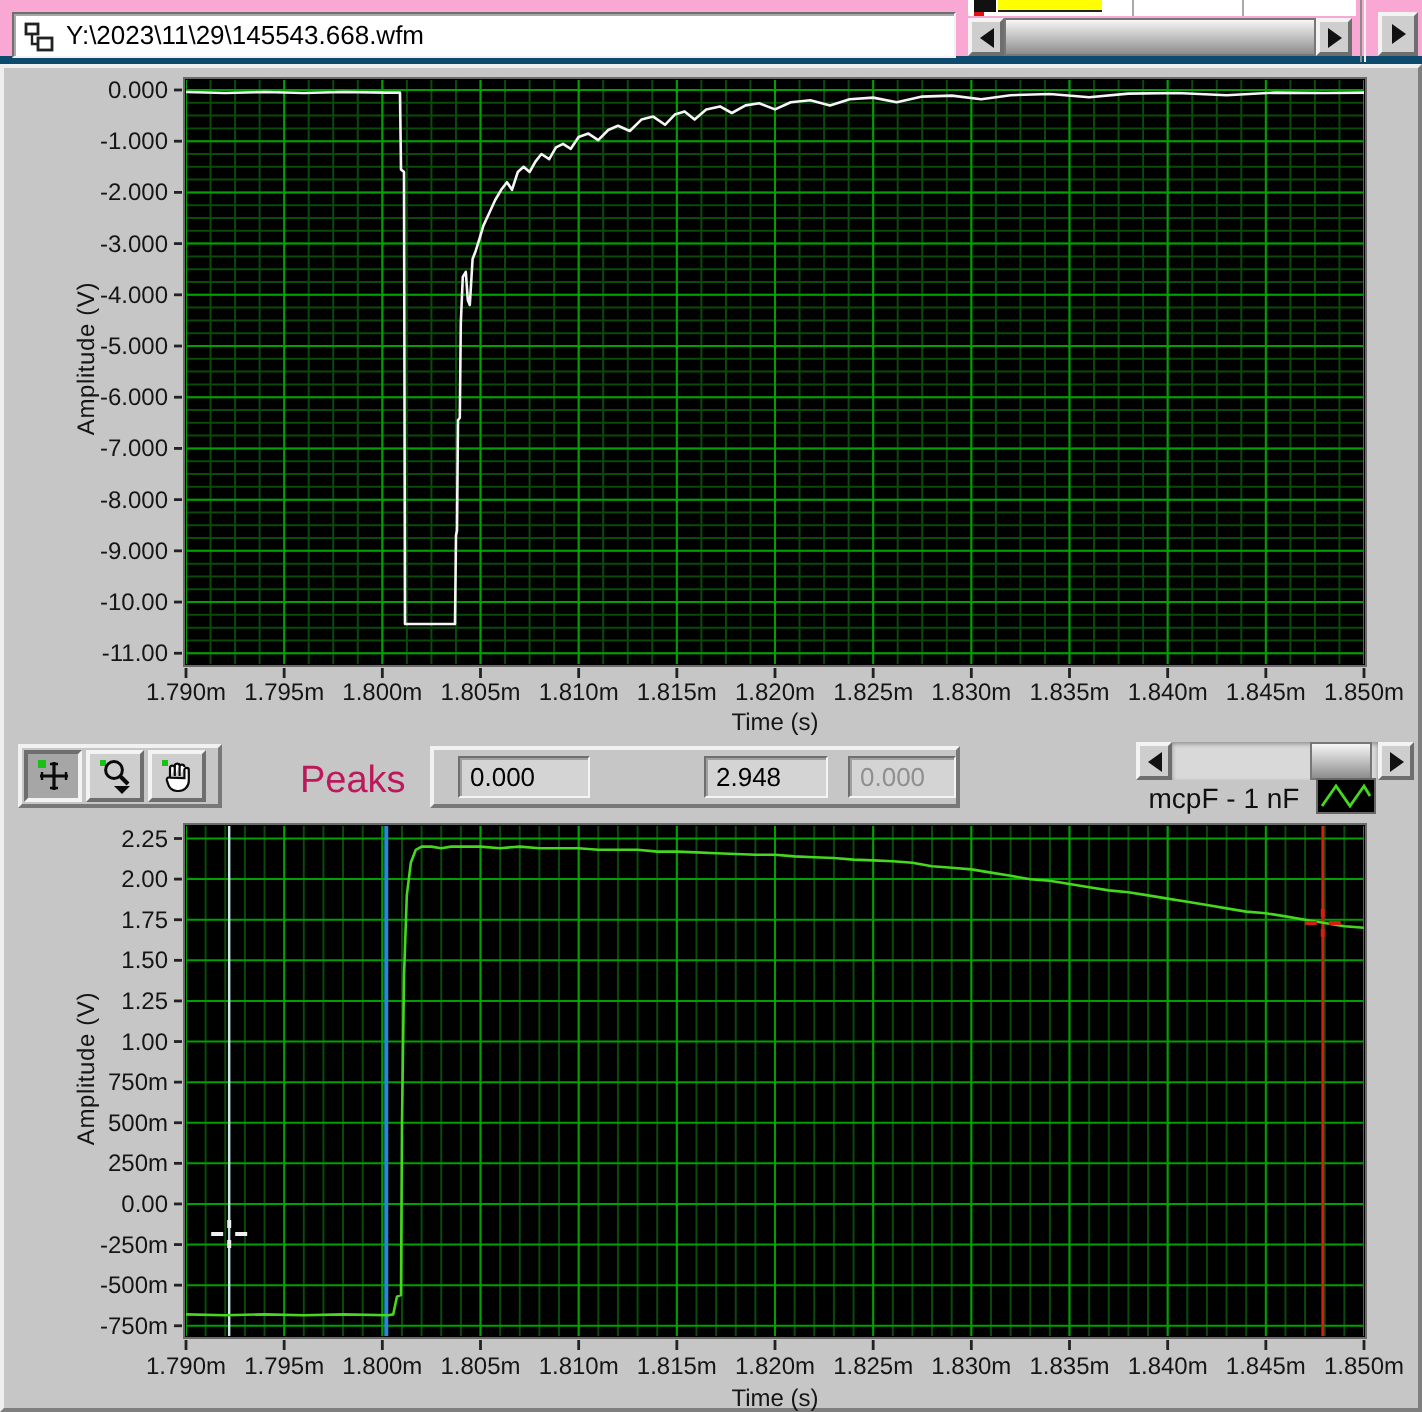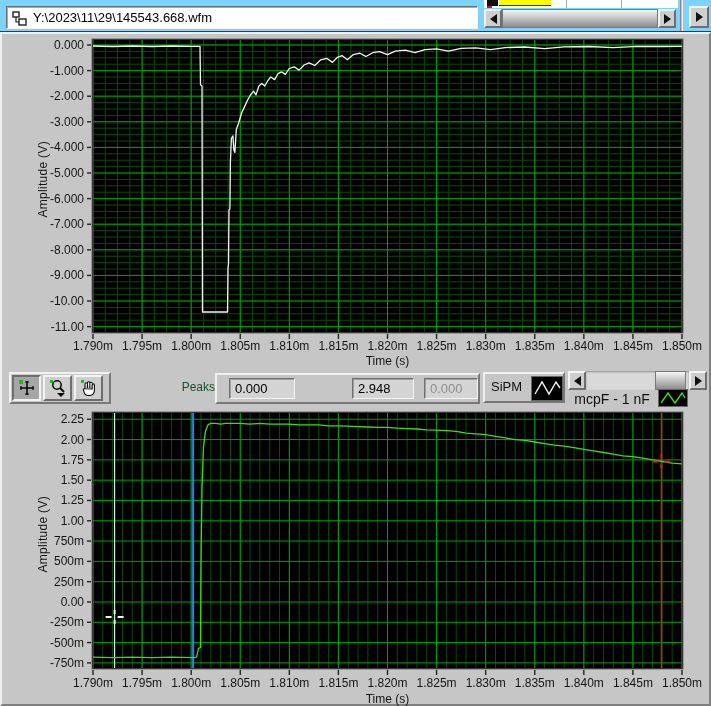--- a/index.html
+++ b/index.html
@@ -6,21 +6,21 @@
   *{box-sizing:border-box;}
   .screen{
     position:relative;width:711px;height:706px;overflow:hidden;
     background:#c6c6c6;font-family:"Liberation Sans",sans-serif;color:#111;
   }
   
   .raised{border:2px solid;border-color:#f1f1f1 #787878 #787878 #f1f1f1;}
   .btn3d{border:2px solid;border-color:#f3f3f3 #6e6e6e #6e6e6e #f3f3f3;background:#cecece;}
   .btn3d.pressed{border-color:#6e6e6e #f3f3f3 #f3f3f3 #6e6e6e;background:#a6a6a6;}
   
-  .top-bar{position:absolute;left:0;top:0;width:711px;height:32px;background:#7dd3fc;border-bottom:1px solid #0c4a6e;}
+  .top-bar{position:absolute;left:0;top:0;width:711px;height:32px;background:#f9a8d4;border-bottom:4px solid #0c4a6e;}
   .path-control{position:absolute;left:6px;top:6px;width:472px;height:23px;background:#fff;border:1px solid;border-color:#6f6f6f #f2f2f2 #f2f2f2 #6f6f6f;box-shadow:inset 1px 1px 0 #a9a9a9;}
   .path-text{position:absolute;left:26px;top:3px;font-size:13px;color:#000;white-space:nowrap;}
   .path-icon{position:absolute;left:5px;top:4px;}
   .mini-list{position:absolute;left:484px;top:0;width:194px;height:8px;background:#fff;overflow:hidden;}
   .mini-list .sel{position:absolute;left:15px;top:0;width:52px;height:6px;background:#ffff00;border-bottom:1px solid #222;}
   .mini-list .licon{position:absolute;left:3px;top:0;width:11px;height:6px;background:#111;}
   .mini-list .licon:after{content:"";position:absolute;left:0;top:6px;width:5px;height:2px;background:#e01010;}
   .mini-list .div1{position:absolute;left:82px;top:0;width:1px;height:8px;background:#aaa;}
   .mini-list .div2{position:absolute;left:137px;top:0;width:1px;height:8px;background:#aaa;}
   .hscroll{position:absolute;display:flex;}
@@ -37,21 +37,21 @@
   
   .chart-block{position:absolute;left:0;width:711px;}
   .chart1{top:34px;height:335px;}
   .chart2{top:408px;height:298px;}
   .y-title{position:absolute;font-size:12px;color:#151515;writing-mode:vertical-rl;transform:rotate(180deg);letter-spacing:.3px;}
   svg text{font-family:"Liberation Sans",sans-serif;font-size:12px;fill:#151515;}
   
   .toolbar{position:absolute;left:0;top:370px;width:711px;height:38px;}
   .palette{position:absolute;left:9px;top:2px;width:102px;height:32px;display:flex;gap:2px;padding:1px;}
   .tool-btn{width:29px;height:26px;display:flex;align-items:center;justify-content:center;}
-  .peaks-label{position:absolute;left:150px;top:10px;width:65px;text-align:right;font-size:12px;color:#14532d;}
+  .peaks-label{position:absolute;left:150px;top:10px;width:65px;font-size:19px;color:#be185d;}
   .peaks-box{position:absolute;left:215px;top:3px;width:265px;height:31px;}
   .num-field{position:absolute;top:3px;height:21px;background:#d4d4d4;border:1px solid;border-color:#6f6f6f #f4f4f4 #f4f4f4 #6f6f6f;box-shadow:inset 1px 1px 0 #a0a0a0;font-size:13px;color:#000;padding:2px 0 0 5px;}
   .num-field.disabled{color:#8f8f8f;}
   .legend-box{position:absolute;left:483px;top:2px;width:82px;height:31px;}
   .legend-label{position:absolute;left:6px;top:5px;font-size:13px;color:#101010;}
   .plot-swatch{position:absolute;background:#000;border:1px solid #666;}
   .legend-scroll{left:568px;top:1px;width:139px;height:19px;}
   .legend2-label{position:absolute;left:570px;top:21px;width:84px;text-align:center;font-size:14px;color:#101010;overflow:hidden;height:16px;}
   .legend2-swatch{left:658px;top:19px;width:30px;height:18px;}
   .sw1{left:46px;top:2px;width:32px;height:25px;}
@@ -310,28 +310,20 @@
       </div>
     </div>
 
     <div class="peaks-label">Peaks</div>
     <div class="peaks-box raised">
       <div class="num-field" style="left:12px;width:66px;">0.000</div>
       <div class="num-field" style="left:135px;width:62px;">2.948</div>
       <div class="num-field disabled" style="left:207px;width:54px;">0.000</div>
     </div>
 
-    <div class="legend-box raised">
-      <span class="legend-label">SiPM</span>
-      <span class="plot-swatch sw1">
-        <svg width="30" height="23" viewBox="0 0 30 23">
-            <polyline points="3,17 10,5 17,17 24,5 28,11" fill="none" stroke="#f5f5f5" stroke-width="1.4"></polyline>
-          </svg>
-      </span>
-    </div>
 
     <div class="hscroll legend-scroll">
       <div class="sbtn btn3d">
           <span class="tri-l"></span>
         </div>
       <div class="groove">
           <div class="thumb" style="left:69px;width:31px;"></div>
         </div>
       <div class="sbtn btn3d">
           <span class="tri-r"></span>

